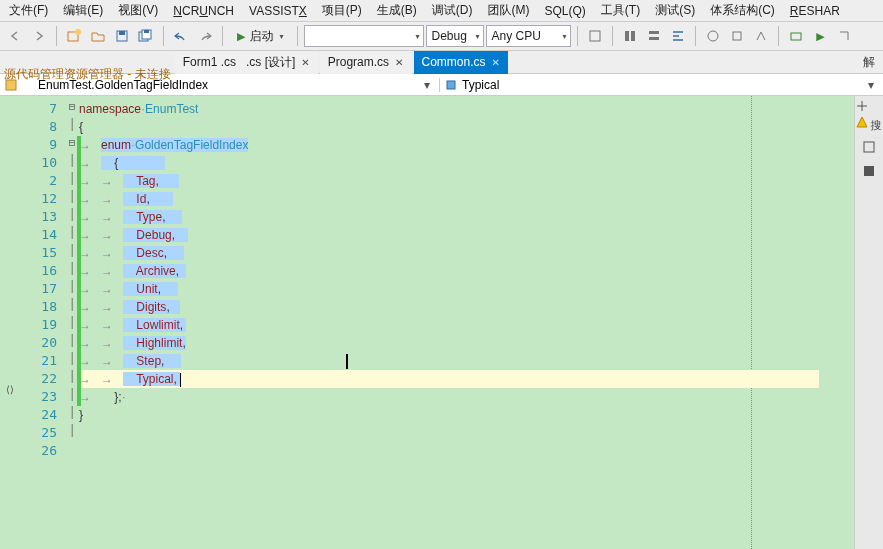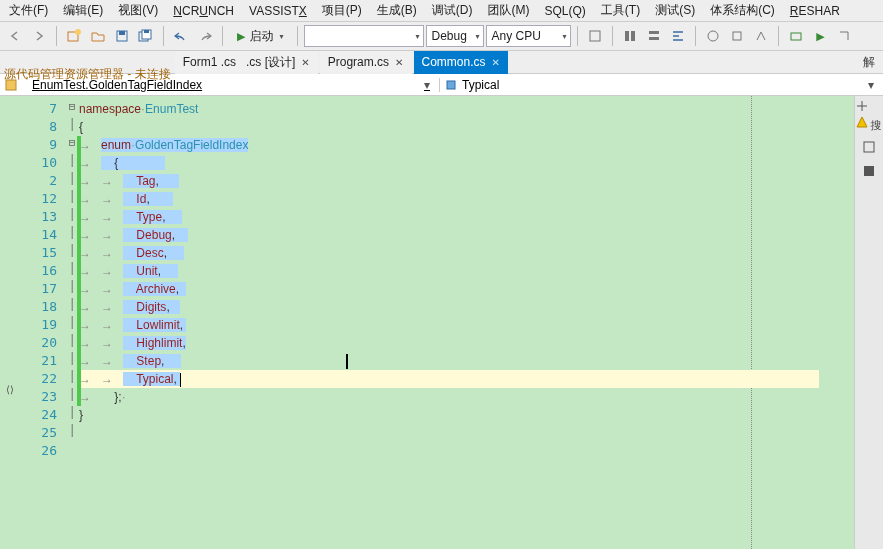--- a/index.html
+++ b/index.html
@@ -15,21 +15,21 @@
 .combo { height:22px; border:1px solid #aab; background:#fff; display:flex; align-items:center; padding:0 4px; min-width:60px; justify-content:space-between; color:#222; }
 .combo .arr { color:#555; font-size:8px; margin-left:6px; }
 .tool-panel { background:#eee; height:23px; display:flex; align-items:center; border-bottom:1px solid #ccc; }
 .panel-title { padding:2px 4px; color:#a16207; display:flex; align-items:center; gap:4px;margin-top:24px; }
 .tabs { display:flex; margin-left:0; }
 .tab { padding:3px 8px; background:#eaeaea; color:#1e1e1e; display:flex; align-items:center; gap:6px; margin-right:2px; }
 .tab.active { background:#007acc; color:#fff; }
 .tab.sub { background:#f0f0f0; }
 .tab .x { font-size:10px; opacity:0.8; }
 .navbar { height:22px; background:#fff; border-bottom:1px solid #ccc; display:flex; align-items:center; }
-.nav-left { flex:0 0 440px; display:flex; padding:0 4px; gap:14px; border-right:1px solid #ccc;text-decoration:underline; }
+.nav-left { flex:0 0 440px; display:flex; padding:0 4px; gap:20px; border-right:1px solid #ccc; }
 .nav-right { flex:1; display:flex; align-items:center; padding:0 4px; gap:4px; }
 .nav-ico { width:14px; height:14px; }
 .nav-dd { width:16px; text-align:center; color:#555; }
 .editor-wrap { position:absolute; top:96px; left:0; right:29px; bottom:0; display:flex; background:#c4e7c4; }
 .gutter { width:65px; background:#c4e7c4; text-align:right; padding-right:8px; padding-top:4px; }
 .gutter .ln { color:#2b91af; font-family:Consolas,monospace; font-size:13px; height:18px; line-height:18px; }
 .fold-col { width:14px; background:#c4e7c4; padding-top:4px; }
 .fold-col .fc { height:18px; font-family:Consolas,monospace; font-size:11px; color:#666; text-align:center; }
 .code { flex:1; font-family:Consolas,monospace; font-size:13px; padding-top:4px; position:relative; background:#c4e7c4; }
 .row { height:18px; line-height:18px; white-space:pre; position:relative; }
@@ -284,22 +284,22 @@
     <div class="tcursor"></div>
   <div class="row"><span class="kw">namespace</span><span class="ws">·</span><span class="type">EnumTest</span></div>
       <div class="row"><span class="punct">{</span></div>
       <div class="row"><span class="chg"></span><span class="ws">→   </span><span class="sel"><span class="kw">enum</span><span class="ws">·</span><span class="type">GoldenTagFieldIndex</span></span></div>
       <div class="row"><span class="chg"></span><span class="ws">→   </span><span class="sel"><span class="punct">    {</span>              </span></div>
       <div class="row"><span class="chg"></span><span class="ws">→   </span><span class="ws">→   </span><span class="sel"><span class="enum-name">    Tag</span><span class="punct">,</span>      </span></div>
       <div class="row"><span class="chg"></span><span class="ws">→   </span><span class="ws">→   </span><span class="sel"><span class="enum-name">    Id</span><span class="punct">,</span>       </span></div>
       <div class="row"><span class="chg"></span><span class="ws">→   </span><span class="ws">→   </span><span class="sel"><span class="enum-name">    Type</span><span class="punct">,</span>     </span></div>
       <div class="row"><span class="chg"></span><span class="ws">→   </span><span class="ws">→   </span><span class="sel"><span class="enum-name">    Debug</span><span class="punct">,</span>    </span></div>
       <div class="row"><span class="chg"></span><span class="ws">→   </span><span class="ws">→   </span><span class="sel"><span class="enum-name">    Desc</span><span class="punct">,</span>     </span></div>
+      <div class="row"><span class="chg"></span><span class="ws">→   </span><span class="ws">→   </span><span class="sel"><span class="enum-name">    Archive</span><span class="punct">,</span>  </span></div>
       <div class="row"><span class="chg"></span><span class="ws">→   </span><span class="ws">→   </span><span class="sel"><span class="enum-name">    Unit</span><span class="punct">,</span>     </span></div>
-      <div class="row"><span class="chg"></span><span class="ws">→   </span><span class="ws">→   </span><span class="sel"><span class="enum-name">    Archive</span><span class="punct">,</span>  </span></div>
       <div class="row"><span class="chg"></span><span class="ws">→   </span><span class="ws">→   </span><span class="sel"><span class="enum-name">    Digits</span><span class="punct">,</span>   </span></div>
       <div class="row"><span class="chg"></span><span class="ws">→   </span><span class="ws">→   </span><span class="sel"><span class="enum-name">    Lowlimit</span><span class="punct">,</span> </span></div>
       <div class="row"><span class="chg"></span><span class="ws">→   </span><span class="ws">→   </span><span class="sel"><span class="enum-name">    Highlimit</span><span class="punct">,</span></span></div>
       <div class="row"><span class="chg"></span><span class="ws">→   </span><span class="ws">→   </span><span class="sel"><span class="enum-name">    Step</span><span class="punct">,</span>     </span></div>
       <div class="row"><span class="chg"></span><span class="curline"><span class="ws">→   </span><span class="ws">→   </span><span class="sel"><span class="enum-name">    Typical</span><span class="punct">,</span> </span><span class="cursor"></span></span></div>
       <div class="row"><span class="chg"></span><span class="ws">→   </span><span class="punct">    };</span><span class="ws">·</span></div>
       <div class="row"><span class="punct">}</span></div>
       <div class="row"></div>
     </div>
 </div>

